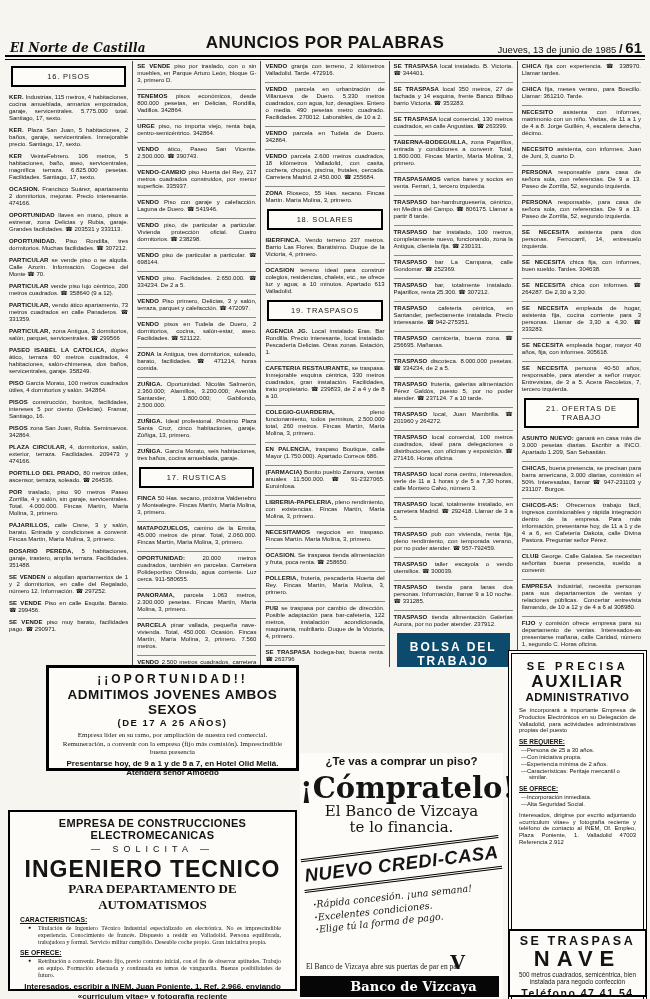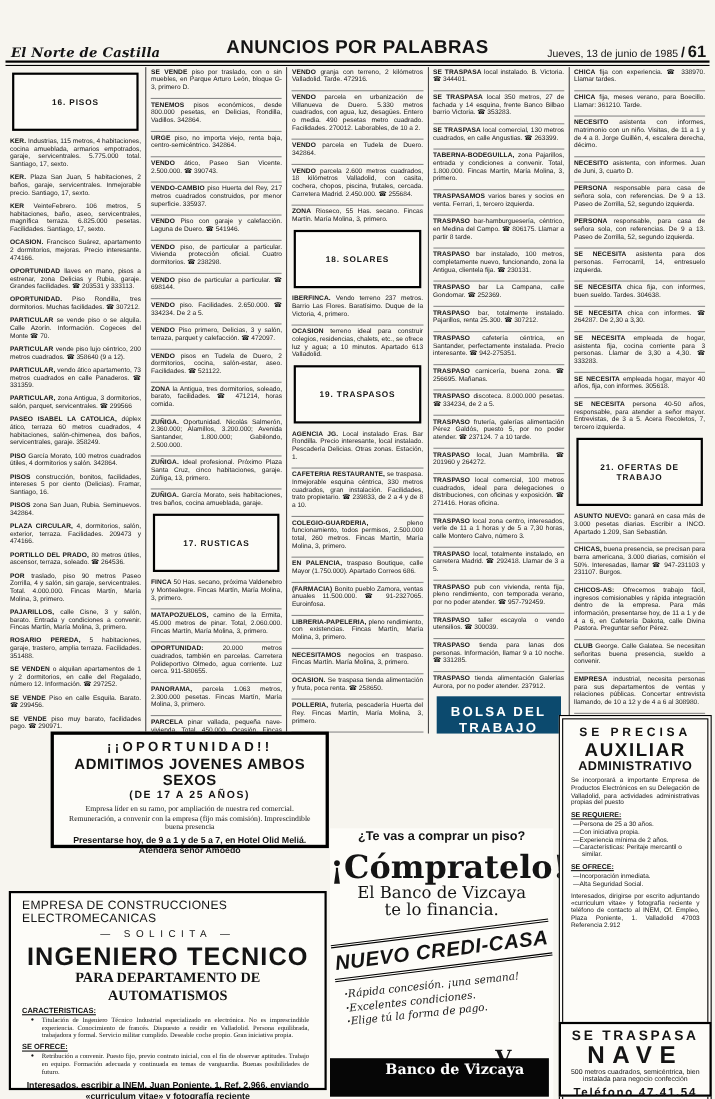--- a/index.html
+++ b/index.html
@@ -15,36 +15,36 @@
   .date-line .slash{font-size:13px;font-weight:bold;}
   .header-rule{position:absolute;top:55px;left:5px;right:5px;height:2px;
                border-top:2px solid #000;border-bottom:1px solid #000;}
   
   .cols{position:absolute;top:61px;left:5px;width:640px;height:606px;display:flex;overflow:hidden;}
   .col{flex:1 1 0;padding:2px 4px 0 4px;overflow:hidden;}
   .col + .col{border-left:1px solid #4a4a4a;}
   .ad{font-size:6px;line-height:7px;text-align:justify;margin:0 0 5px;hyphens:auto;}
   .ad b{letter-spacing:.1px;}
   .col:not(:first-child) .ad + .ad{border-top:1px solid #8a8a8a;padding-top:3px;}
-  .sec-h{border:2px solid #000;background:#fdfcf8;font-weight:bold;font-size:7.5px;line-height:9px;
-         text-align:center;letter-spacing:.8px;padding:20px 2px;margin:3px 2px 7px;}
+  .sec-h{border:2px solid #000;background:#fdfcf8;font-weight:normal;font-size:7.5px;line-height:9px;
+         text-align:center;letter-spacing:.8px;padding:4px 2px;margin:3px 2px 7px;}
   .black-box{background:#0c4a6e;color:#fff;font-weight:bold;font-size:12px;line-height:14px;
              text-align:center;letter-spacing:2px;padding:7px 2px;margin:5px 3px 7px;}
   
   .dad{position:absolute;background:#fdfcf8;box-sizing:border-box;}
   #ad-oportunidad{left:46px;top:665px;width:253px;height:106px;border:3px solid #000;
                   text-align:center;padding:4px 12px;}
   #ad-oportunidad .t1{font-weight:bold;font-size:12px;letter-spacing:3px;}
   #ad-oportunidad .t2{font-weight:bold;font-size:13.5px;letter-spacing:.5px;margin-top:1px;}
   #ad-oportunidad .t3{font-weight:bold;font-size:9.5px;letter-spacing:1.5px;}
   #ad-oportunidad .body{font-family:"Liberation Serif",serif;font-size:7px;line-height:8.5px;
                         margin:3px 0 2px;}
   #ad-oportunidad .cta{font-weight:bold;font-size:8px;line-height:9.5px;}
   #ad-ingeniero{left:8px;top:810px;width:289px;height:181px;border:2px solid #000;padding:5px 10px;}
-  #ad-ingeniero .company{font-weight:normal;font-size:11px;text-align:left;letter-spacing:.3px;}
+  #ad-ingeniero .company{font-weight:bold;font-size:11px;text-align:center;letter-spacing:.3px;}
   #ad-ingeniero .solicita{font-size:9px;text-align:center;letter-spacing:5px;margin:3px 0;}
   #ad-ingeniero .title{font-weight:bold;font-size:23px;text-align:center;letter-spacing:1px;
                        line-height:24px;}
   #ad-ingeniero .subtitle{font-weight:bold;font-size:13px;text-align:center;margin-bottom:3px;font-family:Liberation Serif, serif;}
   #ad-ingeniero .lbl{font-weight:bold;font-size:6.8px;text-decoration:underline;margin:3px 0 2px;}
   #ad-ingeniero .bullet{font-family:"Liberation Serif",serif;font-size:6px;line-height:6.9px;
                         text-align:justify;margin:0 4px 0 18px;position:relative;}
   #ad-ingeniero .bullet::before{content:"\25CF";position:absolute;left:-10px;font-size:5px;}
   #ad-ingeniero .footer{font-weight:bold;font-size:8px;line-height:9.5px;text-align:center;margin-top:4px;}
   #ad-banco{left:300px;top:753px;width:203px;height:246px;text-align:center;}
@@ -54,21 +54,21 @@
   #ad-banco .banner{display:block;margin:12px 2px 8px;transform:rotate(-7deg);
         font-weight:bold;font-style:italic;font-size:18.5px;letter-spacing:.5px;
         border-top:3px double #000;border-bottom:3px double #000;padding:3px 0;}
   #ad-banco .bullets{transform:rotate(-6deg);text-align:left;margin:2px 0 0 14px;
         font-family:"DejaVu Serif",serif;font-style:italic;font-size:9.5px;line-height:12.5px;}
   #ad-banco .bullets div::before{content:"\00B7 ";font-weight:bold;}
   #ad-banco .tagline{font-family:"Liberation Serif",serif;font-size:7.5px;text-align:left;
         position:absolute;left:6px;bottom:28px;}
   #ad-banco .vlogo{position:absolute;right:38px;bottom:26px;font-family:"DejaVu Serif",serif;
         font-weight:bold;font-size:19px;}
-  #ad-banco .bar{position:absolute;left:0;right:4px;bottom:2px;height:35px;background:#060606;
+  #ad-banco .bar{position:absolute;left:0;right:4px;bottom:2px;height:21px;background:#060606;
         color:#fff;font-family:"DejaVu Serif",serif;font-weight:bold;font-size:13px;
         line-height:21px;text-align:center;padding-left:28px;}
   #ad-auxiliar{left:508px;top:650px;width:139px;height:355px;border:4px double #000;padding:6px 7px;}
   #ad-auxiliar .precisa{font-weight:bold;font-size:11px;letter-spacing:3.5px;text-align:center;}
   #ad-auxiliar .t1{font-weight:bold;font-size:17px;letter-spacing:1.5px;text-align:center;line-height:19px;}
   #ad-auxiliar .t2{font-weight:bold;font-size:11.5px;letter-spacing:.4px;text-align:center;margin-bottom:4px;}
   #ad-auxiliar .small{font-size:5.9px;line-height:6.8px;text-align:justify;hyphens:auto;}
   #ad-auxiliar .lbl{font-weight:bold;font-size:6.4px;text-decoration:underline;margin:4px 0 2px;}
   #ad-auxiliar .li{font-size:5.9px;line-height:6.8px;margin-left:10px;text-indent:-8px;}
   #ad-auxiliar .li::before{content:"\2014 ";}

